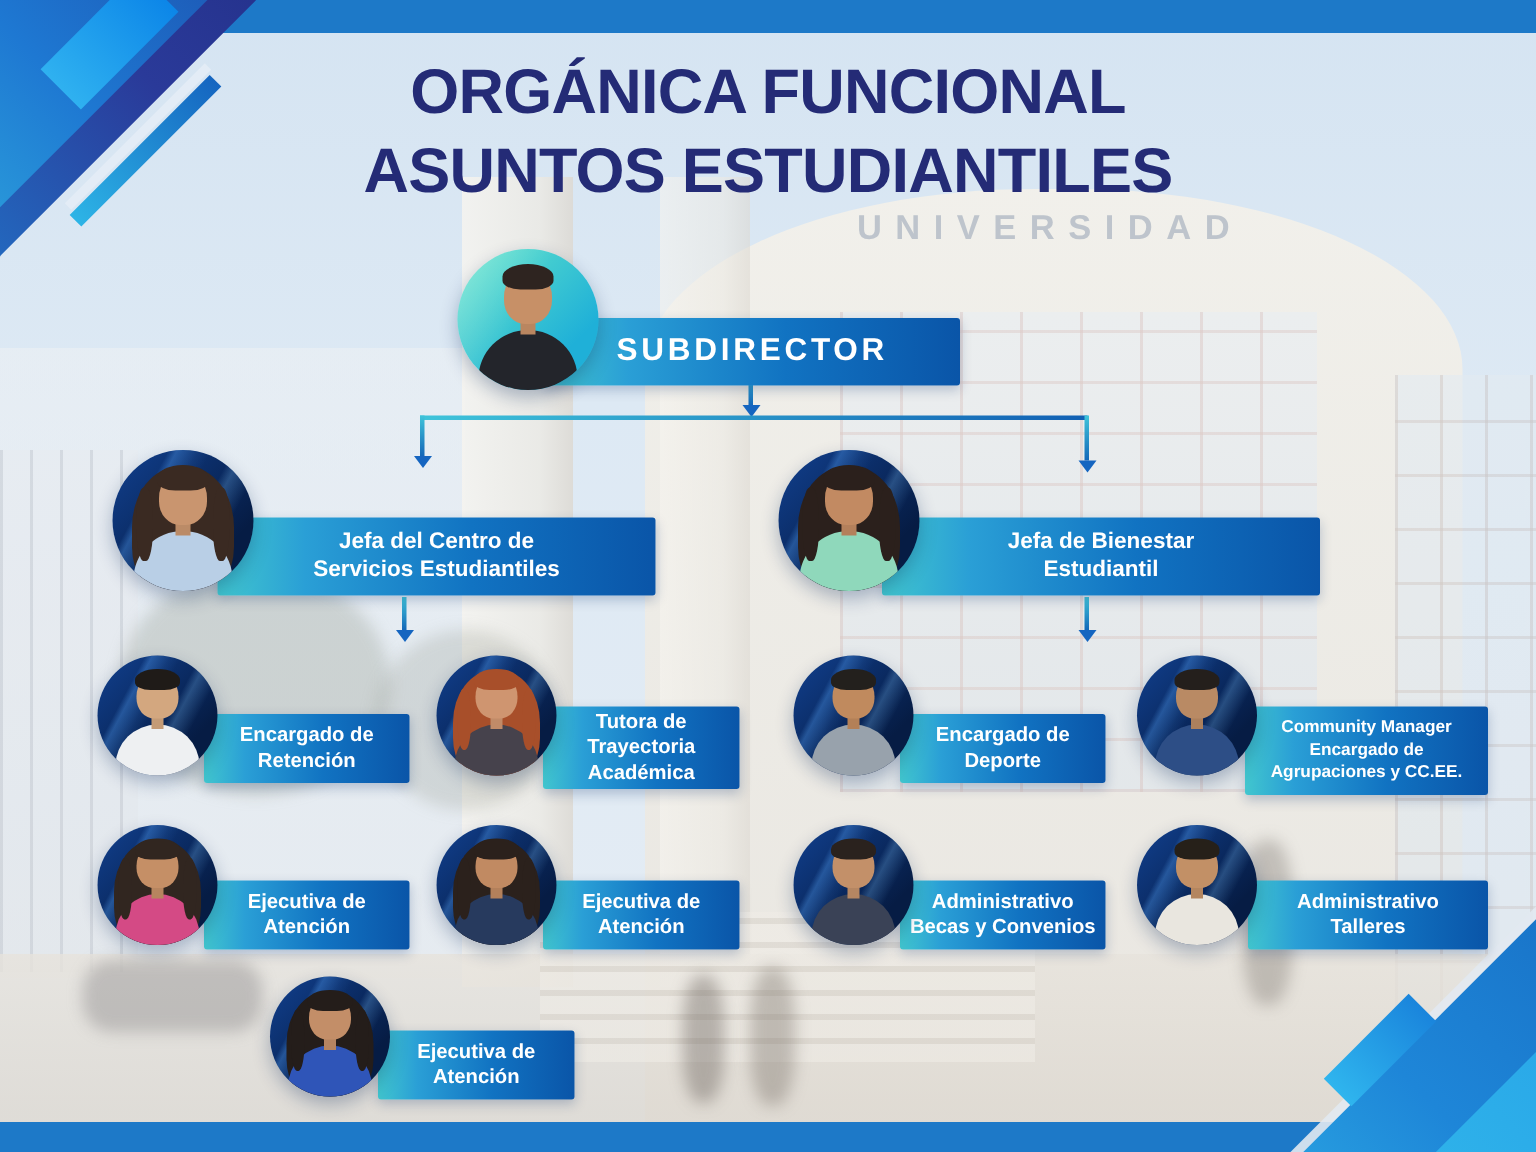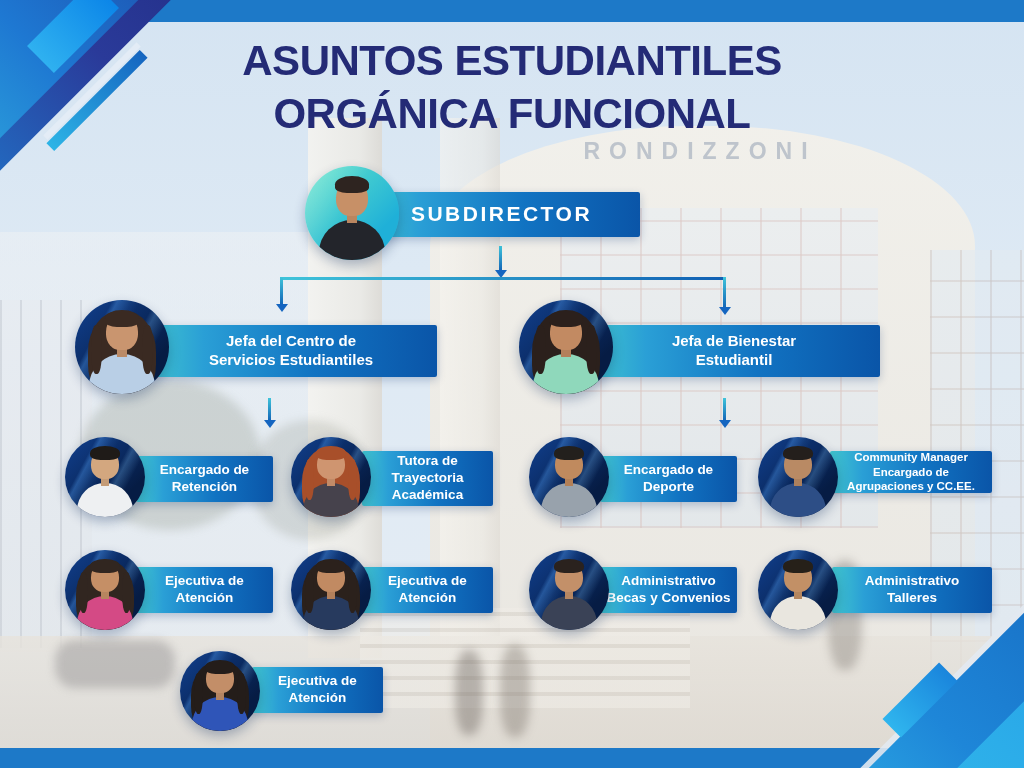--- a/index.html
+++ b/index.html
@@ -60,21 +60,21 @@
 
   
   .varrow{position:absolute;width:3px;z-index:3;background:linear-gradient(180deg,#3fc4da,#1467b8);}
   .varrow::after{content:"";position:absolute;top:100%;left:50%;transform:translateX(-50%);
       border:6px solid transparent;border-top:8px solid #1565c0;border-bottom:none;}
   .hline{position:absolute;height:3px;z-index:3;background:linear-gradient(90deg,#3fc4da,#1160b4);}
 
   
   .banner{position:absolute;z-index:4;display:flex;align-items:center;justify-content:center;
       border-radius:2px;box-shadow:0 3px 8px rgba(15,50,110,.25);
-      background:linear-gradient(90deg,#41c6ce 0%,#2a9fd6 20%,#1173c2 58%,#0a55a8 100%);}
+      background:linear-gradient(90deg,#41c6ce 0%,#2a9fd6 20%,#1173c2 58%,#0a55a8 100%);margin-top:20px;}
   .banner-text{white-space:pre-line;text-align:center;color:#fff;font-weight:bold;line-height:1.25;}
   .t-sub{font-size:21px;letter-spacing:2.5px;}
   .t-l2{font-size:15px;}
   .t-l3{font-size:13.5px;}
   .t-sm{font-size:11.5px;line-height:1.3;}
 
   
   .avatar{position:absolute;border-radius:50%;overflow:hidden;z-index:5;
       background:linear-gradient(135deg,var(--bg1,#11408f),var(--bg2,#061c44) 75%);
       box-shadow:0 5px 12px rgba(10,40,90,.3);}
@@ -94,21 +94,21 @@
   .hair-long .strand{display:block;}
   .strand.l{left:17.5%;}
   .strand.r{right:17.5%;}
 </style>
 </head>
 <body>
 
 <div id="page">
 
   <div class="bg tower"></div>
-  <div class="bg sign-arc" style="left:520px;top:138px;width:360px;font-size:23px;letter-spacing:9px;">RONDIZZONI</div>
+  <div class="bg sign-arc" style="left:520px;top:138px;width:360px;font-size:23px;letter-spacing:9px;">UNIVERSIDAD</div>
   <div class="bg glass-arch"></div>
   <div class="bg glass-right"></div>
   <div class="bg wing-left"></div>
   <div class="bg mullions"></div>
   <div class="bg pillar" style="left:308px;"></div>
   <div class="bg pillar" style="left:440px;width:60px;opacity:.6;"></div>
   <div class="bg blob" style="left:80px;top:380px;width:180px;height:150px;background:rgba(135,145,128,.28);"></div>
   <div class="bg blob" style="left:250px;top:420px;width:120px;height:120px;background:rgba(130,138,122,.22);"></div>
   <div class="bg ground"></div>
   <div class="bg steps"></div>
@@ -128,22 +128,22 @@
     <div class="s tl-sb"></div>
   </div>
   <div id="deco-br" class="deco">
     <div class="s br-light"></div>
     <div class="s br-main"></div>
     <div class="s br-inner"></div>
     <div class="s br-accent"></div>
   </div>
 
   <div id="title">
+    <div>ORGÁNICA FUNCIONAL</div>
     <div>ASUNTOS ESTUDIANTILES</div>
-    <div>ORGÁNICA FUNCIONAL</div>
   </div>
 
   <div class="varrow" style="left:499px;top:246px;height:24px;"></div>
   <div class="hline" style="left:280px;top:277px;width:445px;"></div>
   <div class="varrow" style="left:280px;top:277px;height:27px;"></div>
   <div class="varrow" style="left:723px;top:277px;height:30px;"></div>
   <div class="varrow" style="left:268px;top:398px;height:22px;"></div>
   <div class="varrow" style="left:723px;top:398px;height:22px;"></div>
 
   <div>
@@ -245,21 +245,21 @@
         <div class="torso"></div>
         <div class="neck"></div>
         <div class="head"></div>
         <div class="fringe"></div>
 
       </div>
     </div>
   </div>
 
   <div>
-    <div class="banner" style="left:830px;top:451px;width:162px;height:42px;">
+    <div class="banner" style="left:830px;top:451px;width:162px;height:59px;">
       <span class="banner-text t-sm">Community Manager
 Encargado de
 Agrupaciones y CC.EE.</span>
     </div>
     <div class="avatar hair-short" style="left: 758px; top: 437px; width: 80px; height: 80px; --bg1: #11408f; --bg2: #061c44; --skin: #b98a64; --hair: #241f1c; --shirt: #2d4e86;">
       <div class="person">
 
         <div class="torso"></div>
         <div class="neck"></div>
         <div class="head"></div>

